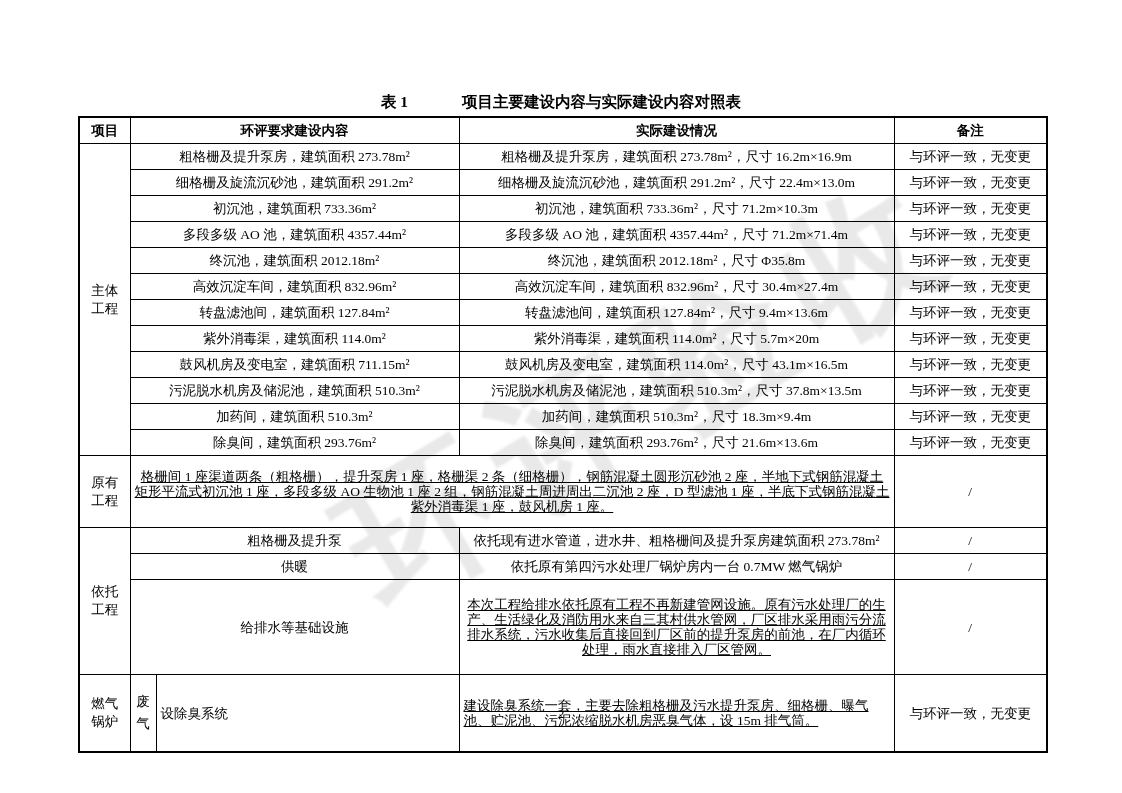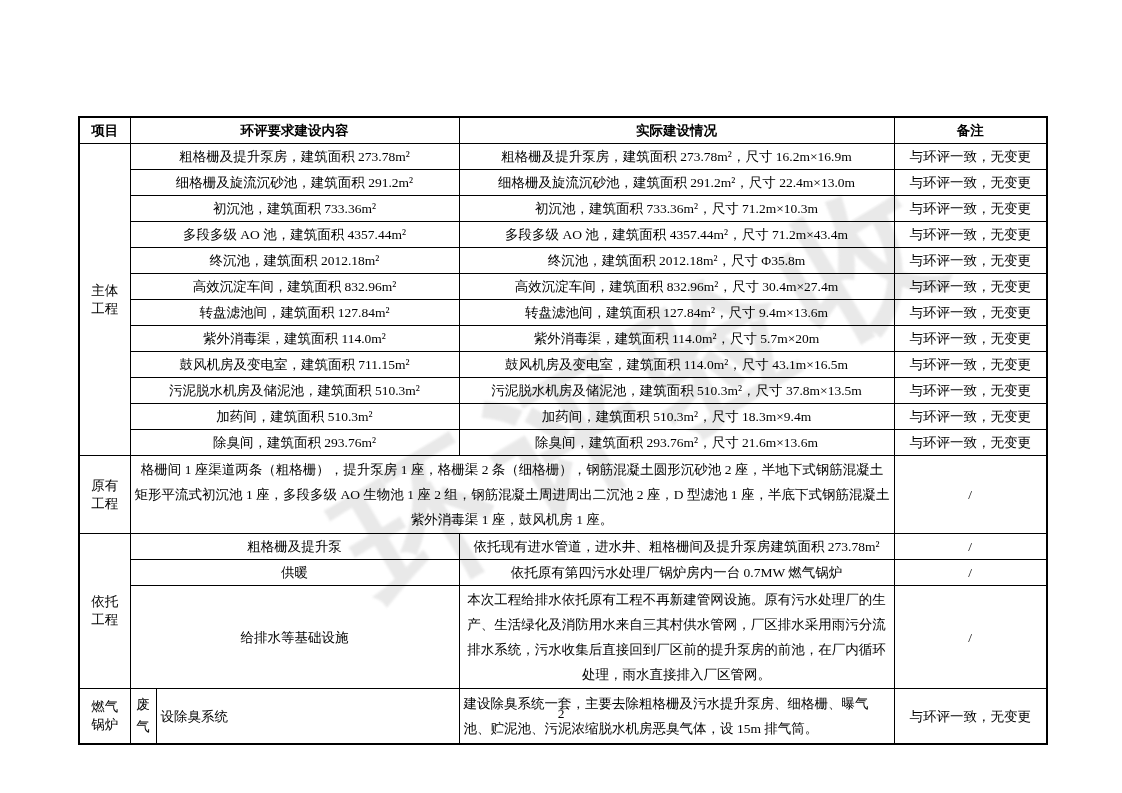--- a/index.html
+++ b/index.html
@@ -74,41 +74,45 @@
   tr.h-env  td { height: 46px; }
 
   td.grp {
     word-break: break-all;
     line-height: 18px;
     padding: 1px 9px;
   }
   td.sub {
     word-break: break-all;
     line-height: 22px;
-    padding: 4px 4px;
+    padding: 15px 4px;
   }
   td.left  { text-align: left; }
-  td.para  { line-height: 25px; }
+  td.para  { line-height: 15px; text-decoration: underline; }
 
   .pagenum {
     position: absolute;
     top: 706px; left: 0;
     width: 100%;
     text-align: center;
     font-size: 13.5px;
     z-index: 2;
   }
 </style>
 </head>
 <body>
 
 <div class="page">
 
   <div class="watermark">环评验收</div>
 
+  <div class="caption">
+    <span>表 1</span>
+    <span>项目主要建设内容与实际建设内容对照表</span>
+  </div>
 
   <table class="cmp">
     <colgroup>
       <col style="width:51px">
       <col style="width:26px">
       <col style="width:303px">
       <col style="width:435px">
       <col style="width:153px">
     </colgroup>
 
@@ -131,21 +135,21 @@
       <td>细格栅及旋流沉砂池，建筑面积 291.2m²，尺寸 22.4m×13.0m</td>
       <td>与环评一致，无变更</td>
     </tr>
     <tr class="h-main">
       <td colspan="2">初沉池，建筑面积 733.36m²</td>
       <td>初沉池，建筑面积 733.36m²，尺寸 71.2m×10.3m</td>
       <td>与环评一致，无变更</td>
     </tr>
     <tr class="h-main">
       <td colspan="2">多段多级 AO 池，建筑面积 4357.44m²</td>
-      <td>多段多级 AO 池，建筑面积 4357.44m²，尺寸 71.2m×43.4m</td>
+      <td>多段多级 AO 池，建筑面积 4357.44m²，尺寸 71.2m×71.4m</td>
       <td>与环评一致，无变更</td>
     </tr>
     <tr class="h-main">
       <td colspan="2">终沉池，建筑面积 2012.18m²</td>
       <td>终沉池，建筑面积 2012.18m²，尺寸 Φ35.8m</td>
       <td>与环评一致，无变更</td>
     </tr>
     <tr class="h-main">
       <td colspan="2">高效沉淀车间，建筑面积 832.96m²</td>
       <td>高效沉淀车间，建筑面积 832.96m²，尺寸 30.4m×27.4m</td>

